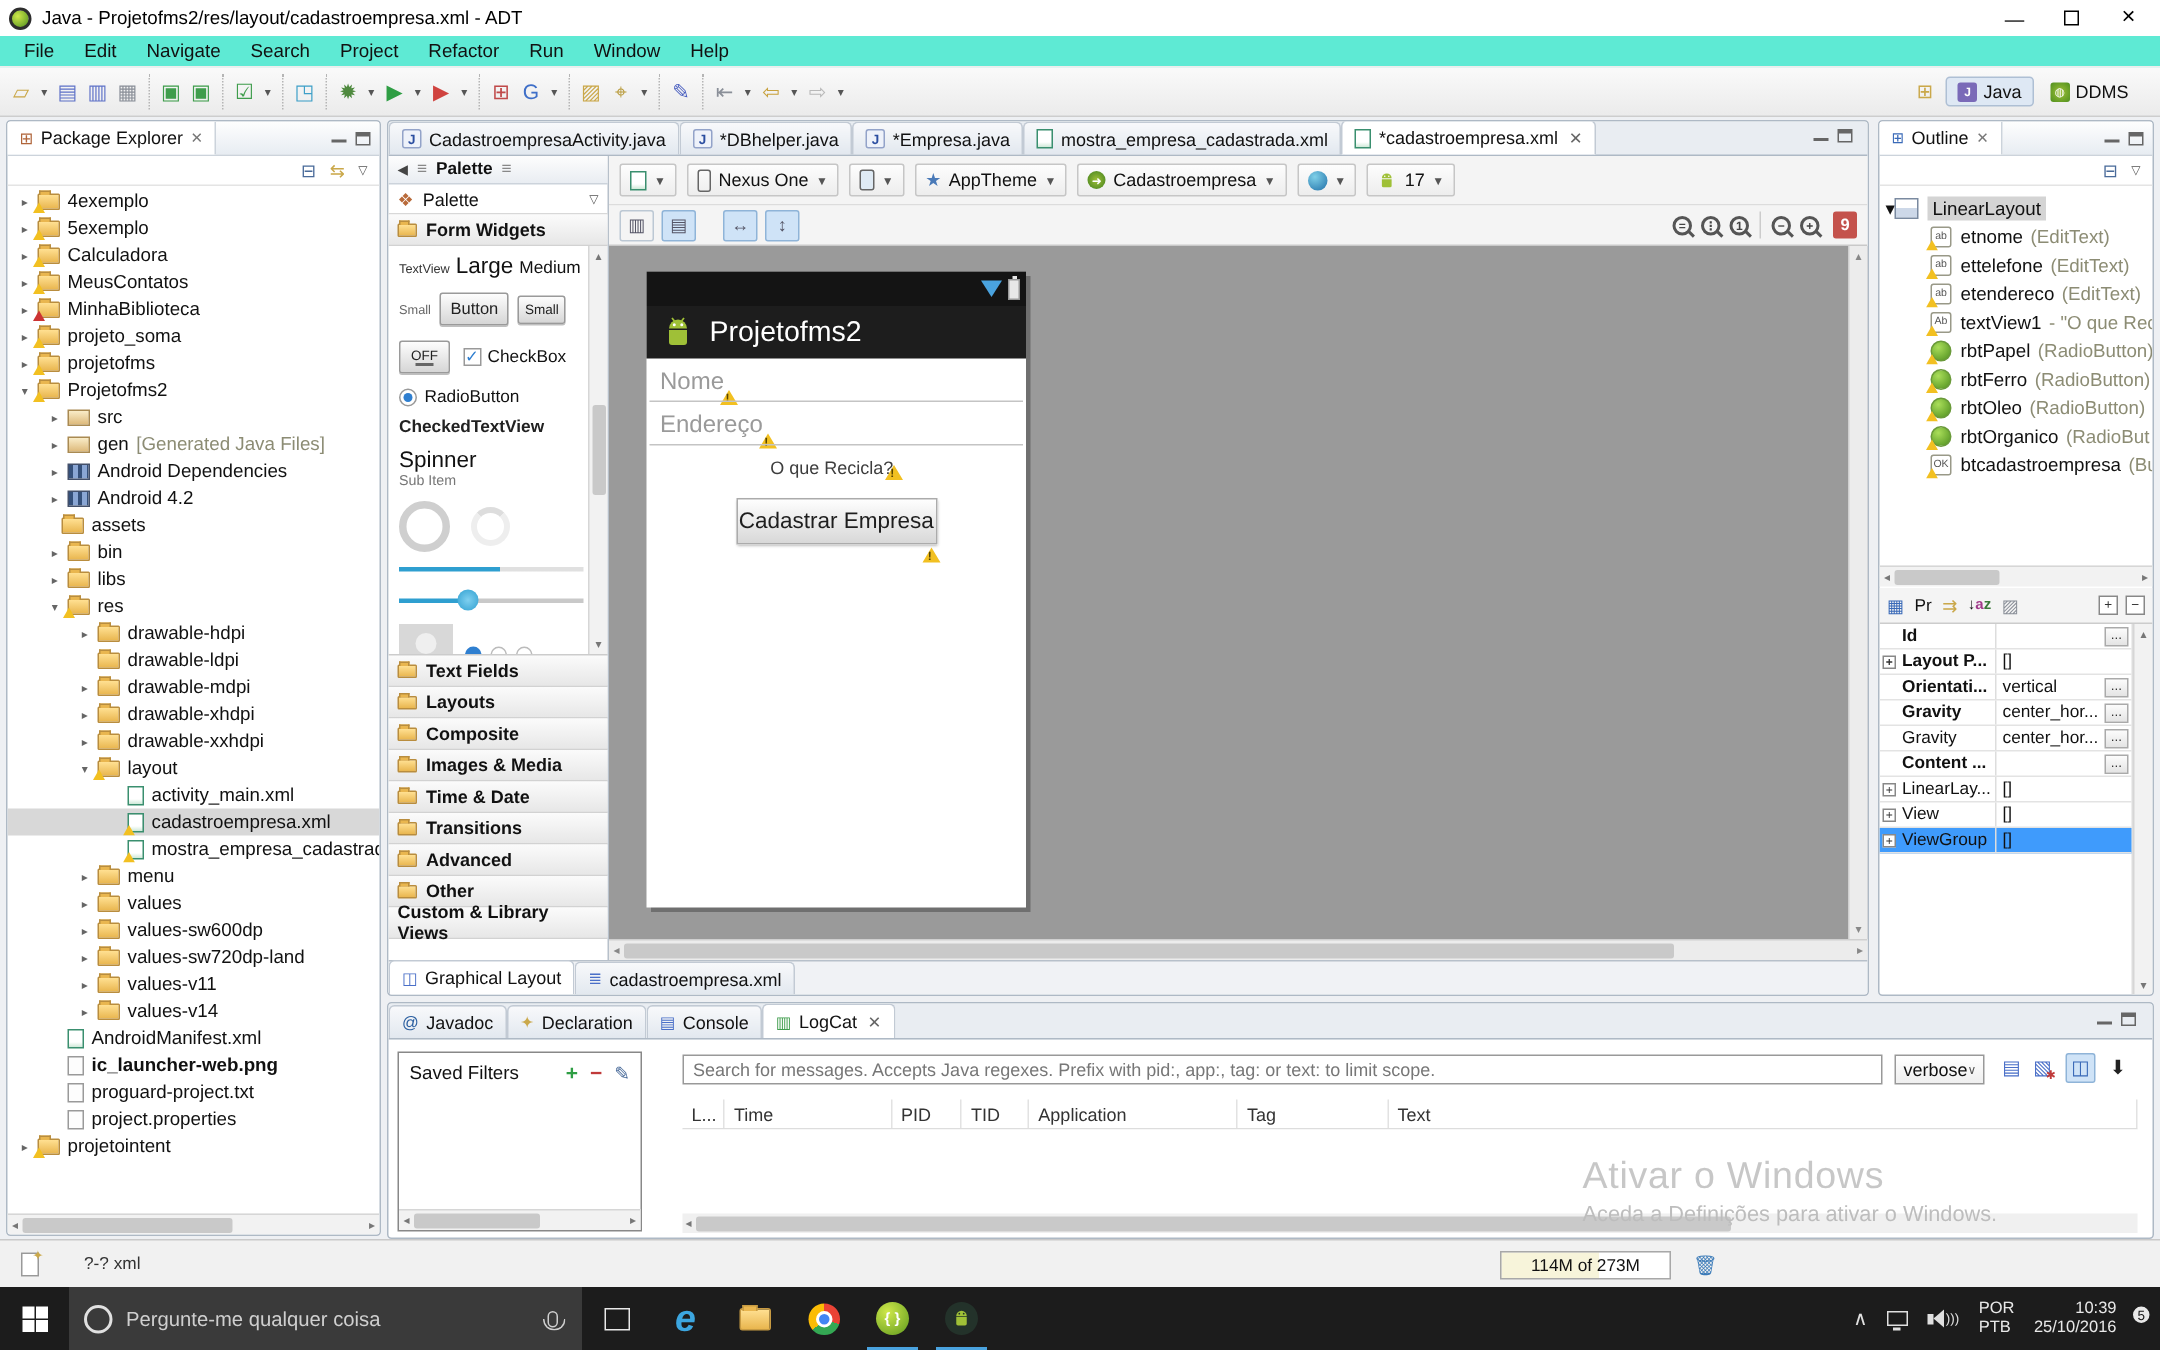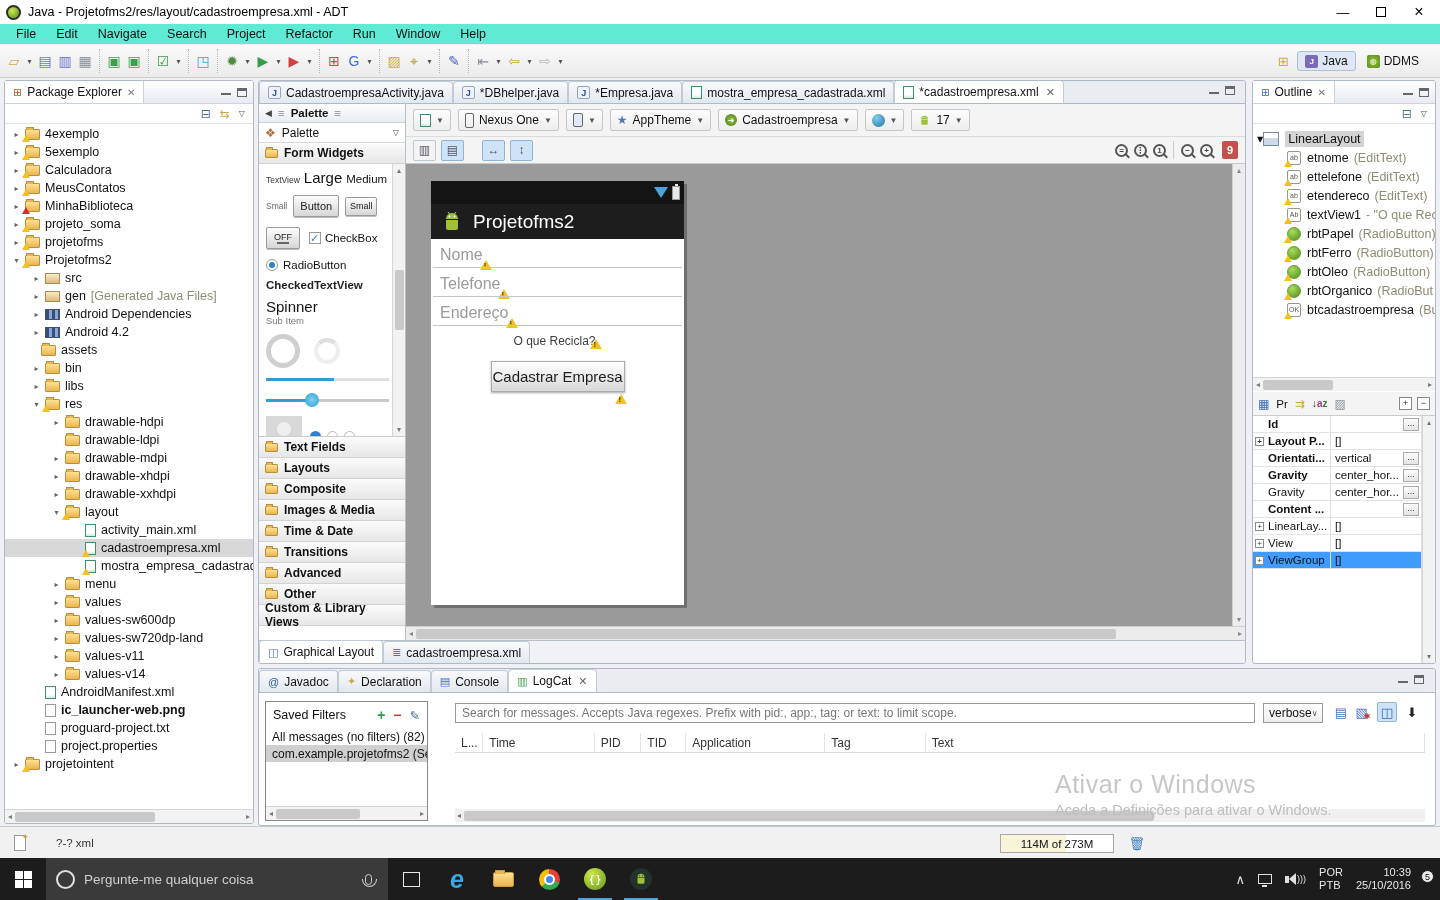--- a/index.html
+++ b/index.html
@@ -695,24 +695,20 @@
                 <path d="M8 2l1.6 2M16 2l-1.6 2" stroke="#9fc037" stroke-width="1.2"></path>
               </svg>
       <span class="ptitle">Projetofms2</span>
      </div>
      <div id="pfields">
               <div class="pfield">
                 <span class="hint">Nome</span>
                 <span class="warn fwarn"></span>
               </div>
               <div class="pfield">
-                <span class="hint">Telefone</span>
-                <span class="warn fwarn"></span>
-              </div>
-              <div class="pfield">
                 <span class="hint">Endereço</span>
                 <span class="warn fwarn"></span>
               </div>
             </div>
      <div class="pq">
               <span>O que Recicla?</span>
               <span class="warn" style="margin-left:-6px;transform:translateY(5px)"></span>
             </div>
      <div class="pbtnwrap">
       <div class="pbigbtn">Cadastrar Empresa</div>
@@ -933,24 +929,20 @@
       <span class="mm-max"></span>
     </div>
 
  <div class="sfbox">
   <div class="sfhead">
    <span>Saved Filters</span>
    <span style="margin-left:auto;color:#2f9e44;font-weight:bold;font-size:14px">+</span>
    <span style="color:#c03a3a;font-weight:bold;font-size:14px">−</span>
    <span style="color:#4a6b9a">✎</span>
   </div>
-  <div id="sflist">
-        <div class="sfitem">All messages (no filters) (82)</div>
-        <div class="sfitem sel">com.example.projetofms2 (Se</div>
-      </div>
   <div class="hscroll" style="position:absolute;bottom:0;left:0;right:0">
    <span style="padding:0 3px">◂</span>
         <div class="hthumb" style="width:84px"></div>
         <span style="margin-left:auto;padding:0 3px">▸</span>
   </div>
  </div>
 
  <div class="search">Search for messages. Accepts Java regexes. Prefix with pid:, app:, tag: or text: to limit scope.</div>
  <div class="lvl">
       <span>verbose</span>

